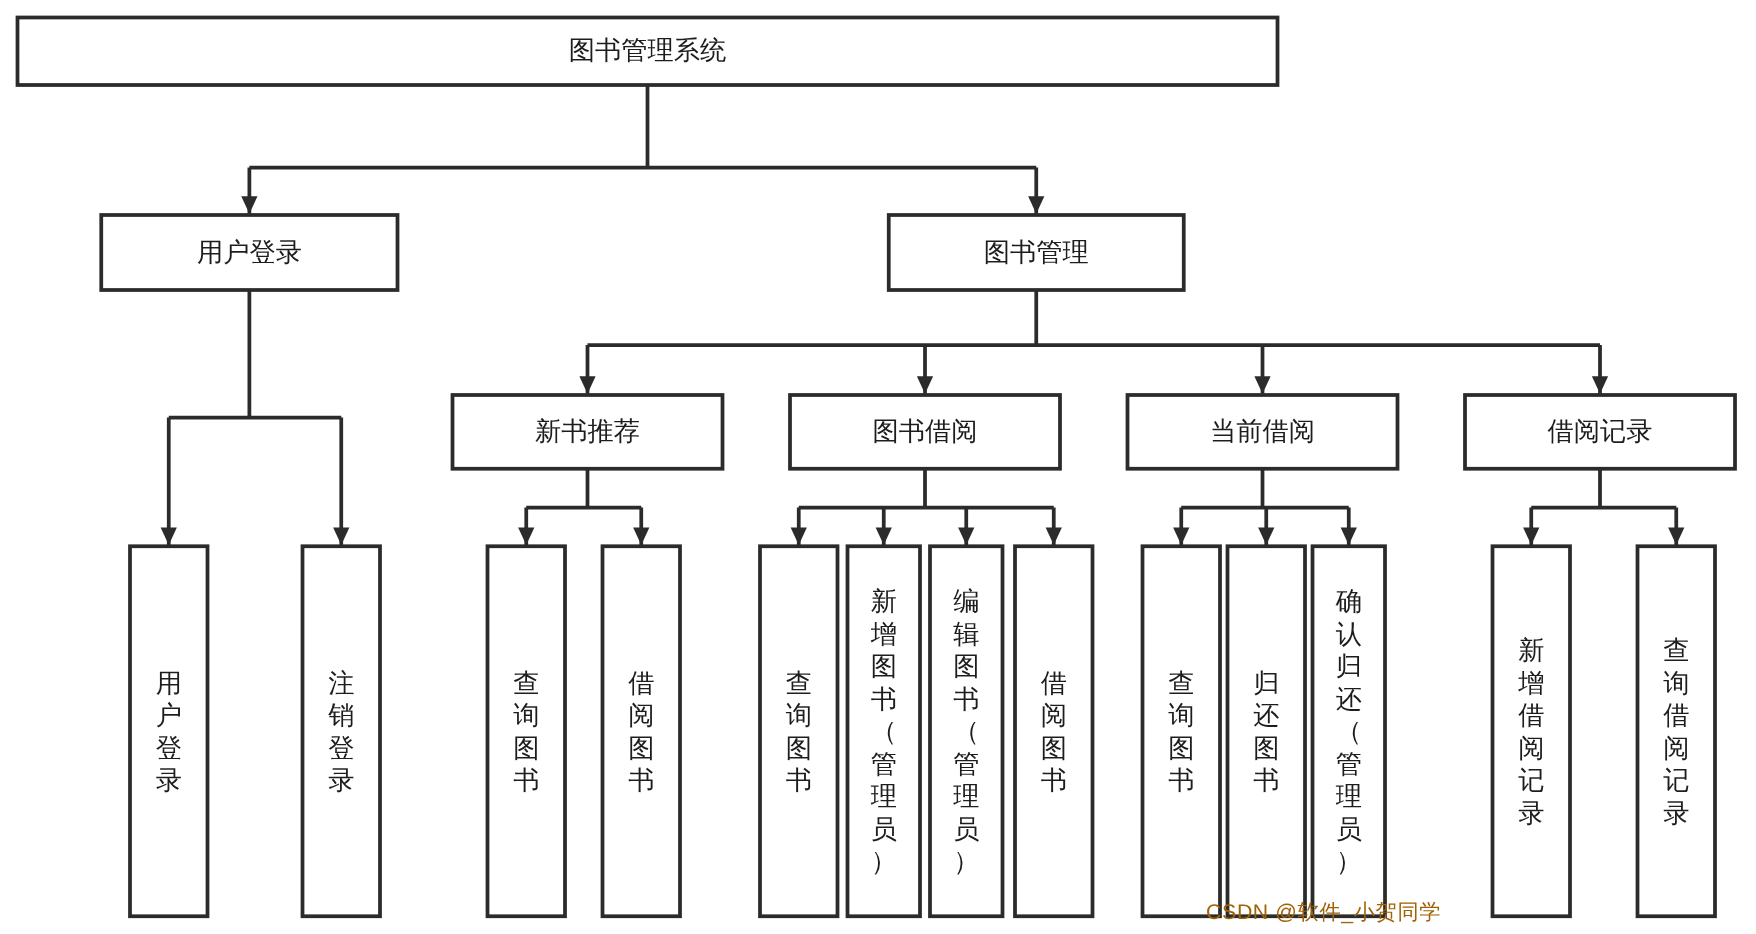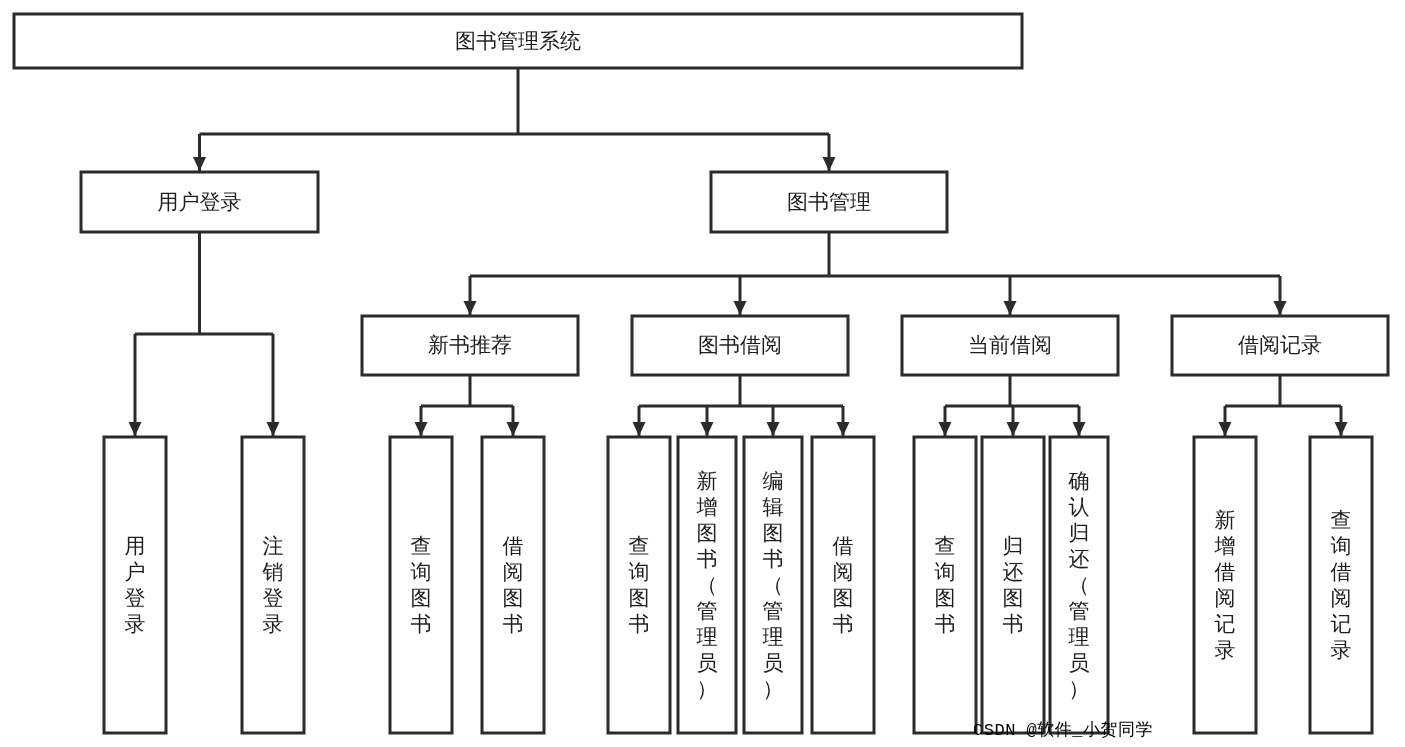--- a/index.html
+++ b/index.html
@@ -53,23 +53,23 @@
   .node-label-v {
     font-family: "Liberation Sans", "DejaVu Sans", sans-serif;
     font-size: 21px;
     fill: #1d1d1d;
     text-anchor: middle;
   }
   .watermark {
     position: absolute;
     right: 10px;
     bottom: 6px;
-    font-family: Liberation Mono, monospace;
+    font-family: Liberation Sans, sans-serif;
     font-size: 17px;
-    color: #000000;
+    color: #a16207;
     white-space: nowrap;
     letter-spacing: 0.5px;
     user-select: none;
   }
 </style>
 </head>
 <body>
 
 <div id="diagram-root">
   <svg class="flow" viewBox="0 0 1405 747" xmlns="http://www.w3.org/2000/svg">

